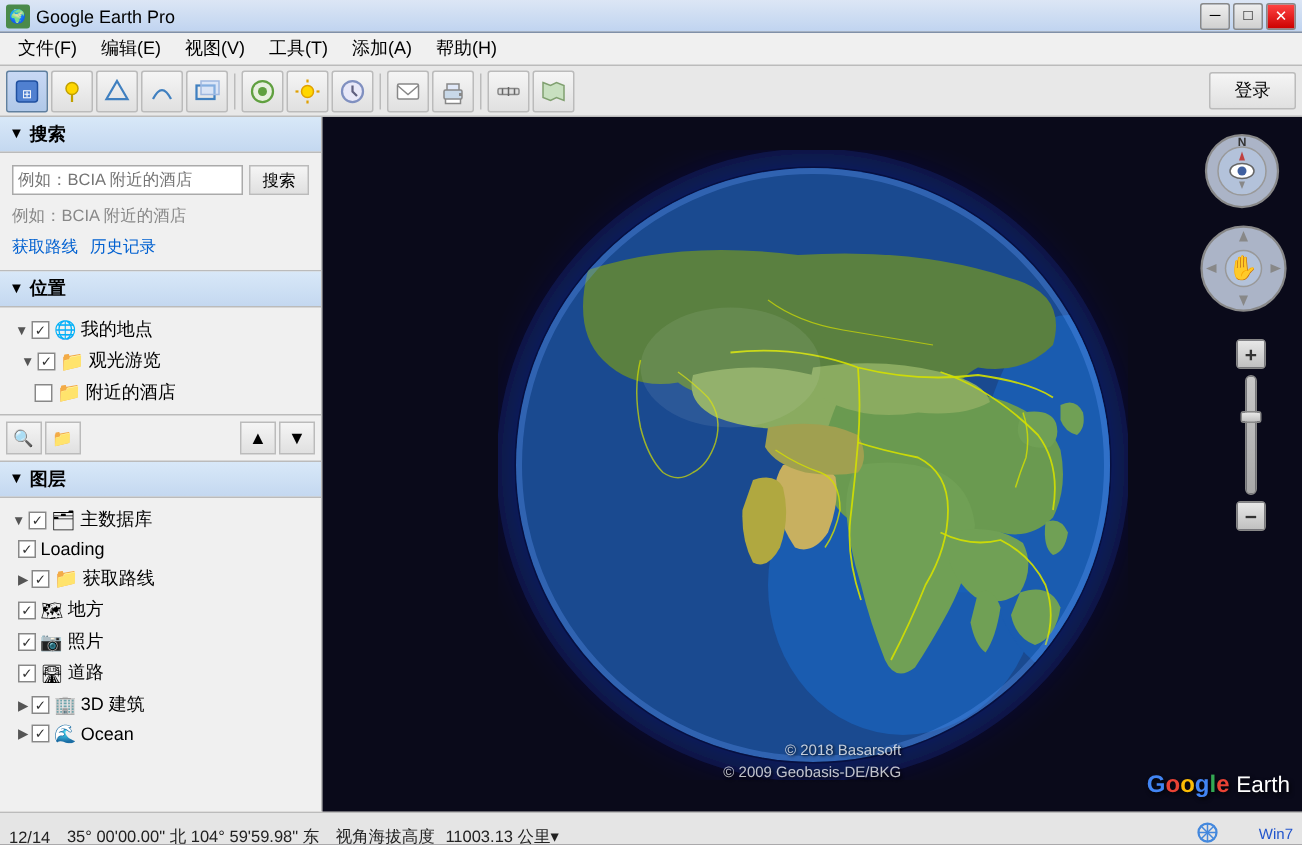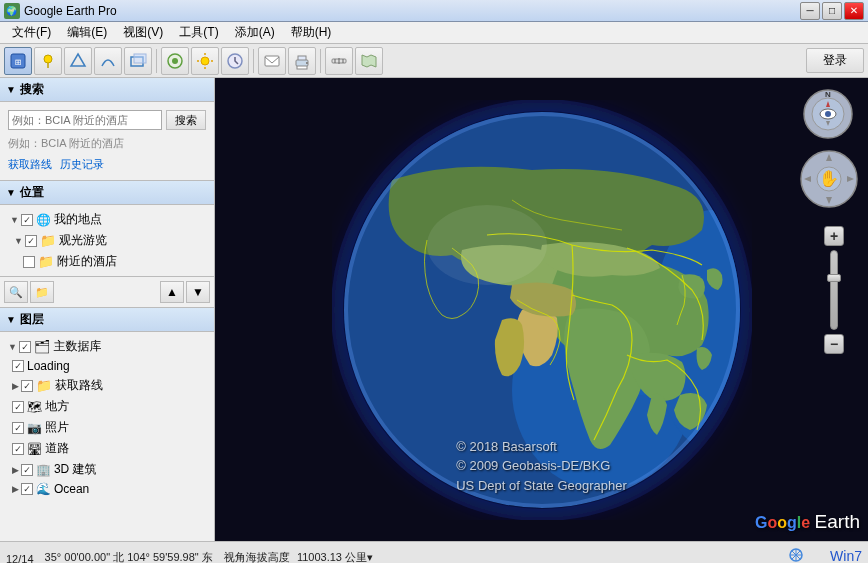--- a/index.html
+++ b/index.html
@@ -320,30 +320,30 @@
       font-size: 16px;
       font-weight: bold;
       text-shadow: 1px 1px 3px rgba(0,0,0,0.8);
     }
     .google-earth-logo span.g { color: #4285f4; }
     .google-earth-logo span.o1 { color: #ea4335; }
     .google-earth-logo span.o2 { color: #fbbc05; }
     .google-earth-logo span.g2 { color: #4285f4; }
     .google-earth-logo span.l { color: #34a853; }
     .google-earth-logo span.e { color: #ea4335; }
-    .google-earth-logo span.rest { color: white; font-weight: normal; font-size: 19px; }
+    .google-earth-logo span.rest { color: white; font-weight: normal; font-size: 15px; }
 
     .map-attribution {
       position: absolute;
-      bottom: 46px;
+      bottom: 18px;
       left: 50%;
       transform: translateX(-50%);
-      text-align: left;
+      text-align: right;
       color: rgba(255,255,255,0.75);
-      font-size: 13px;
+      font-size: 10px;
       line-height: 1.5;
       text-shadow: 1px 1px 2px rgba(0,0,0,0.9);
       white-space: nowrap;
     }
 
     
     .win7-logo {
       display: inline-flex;
       align-items: center;
       margin-left: 4px;
@@ -713,21 +713,20 @@
       <div class="zoom-btn">+</div>
       <div class="zoom-slider-track">
         <div class="zoom-slider-thumb"></div>
       </div>
       <div class="zoom-btn">−</div>
     </div>
 
     <div class="map-attribution">
       <div>© 2018 Basarsoft</div>
       <div>© 2009 Geobasis-DE/BKG</div>
-      <div>US Dept of State Geographer</div>
     </div>
 
     <div class="google-earth-logo">
       <span class="g">G</span><span class="o1">o</span><span class="o2">o</span><span class="g2">g</span><span class="l">l</span><span class="e">e</span>
       <span class="rest"> Earth</span>
     </div>
 
   </div>
 
 </div>
@@ -743,15 +742,15 @@
   <div style="flex:1"></div>
 
   <div class="win7-logo">
     <svg width="24" height="18" viewBox="0 0 24 18">
       <circle cx="8" cy="8" r="6" fill="none" stroke="#4488dd" stroke-width="1.5"></circle>
       <line x1="8" y1="2" x2="8" y2="14" stroke="#4488dd" stroke-width="1"></line>
       <line x1="2" y1="8" x2="14" y2="8" stroke="#4488dd" stroke-width="1"></line>
       <line x1="3.5" y1="3.5" x2="12.5" y2="12.5" stroke="#4488dd" stroke-width="1"></line>
       <line x1="12.5" y1="3.5" x2="3.5" y2="12.5" stroke="#4488dd" stroke-width="1"></line>
     </svg>
-    <span style="font-size:14px; color:#2255cc; margin-left:18px;">Win7</span>
+    <span style="font-size:10px; color:#2255cc; margin-left:18px;">Win7</span>
   </div>
 </div>
 
 </body></html>

